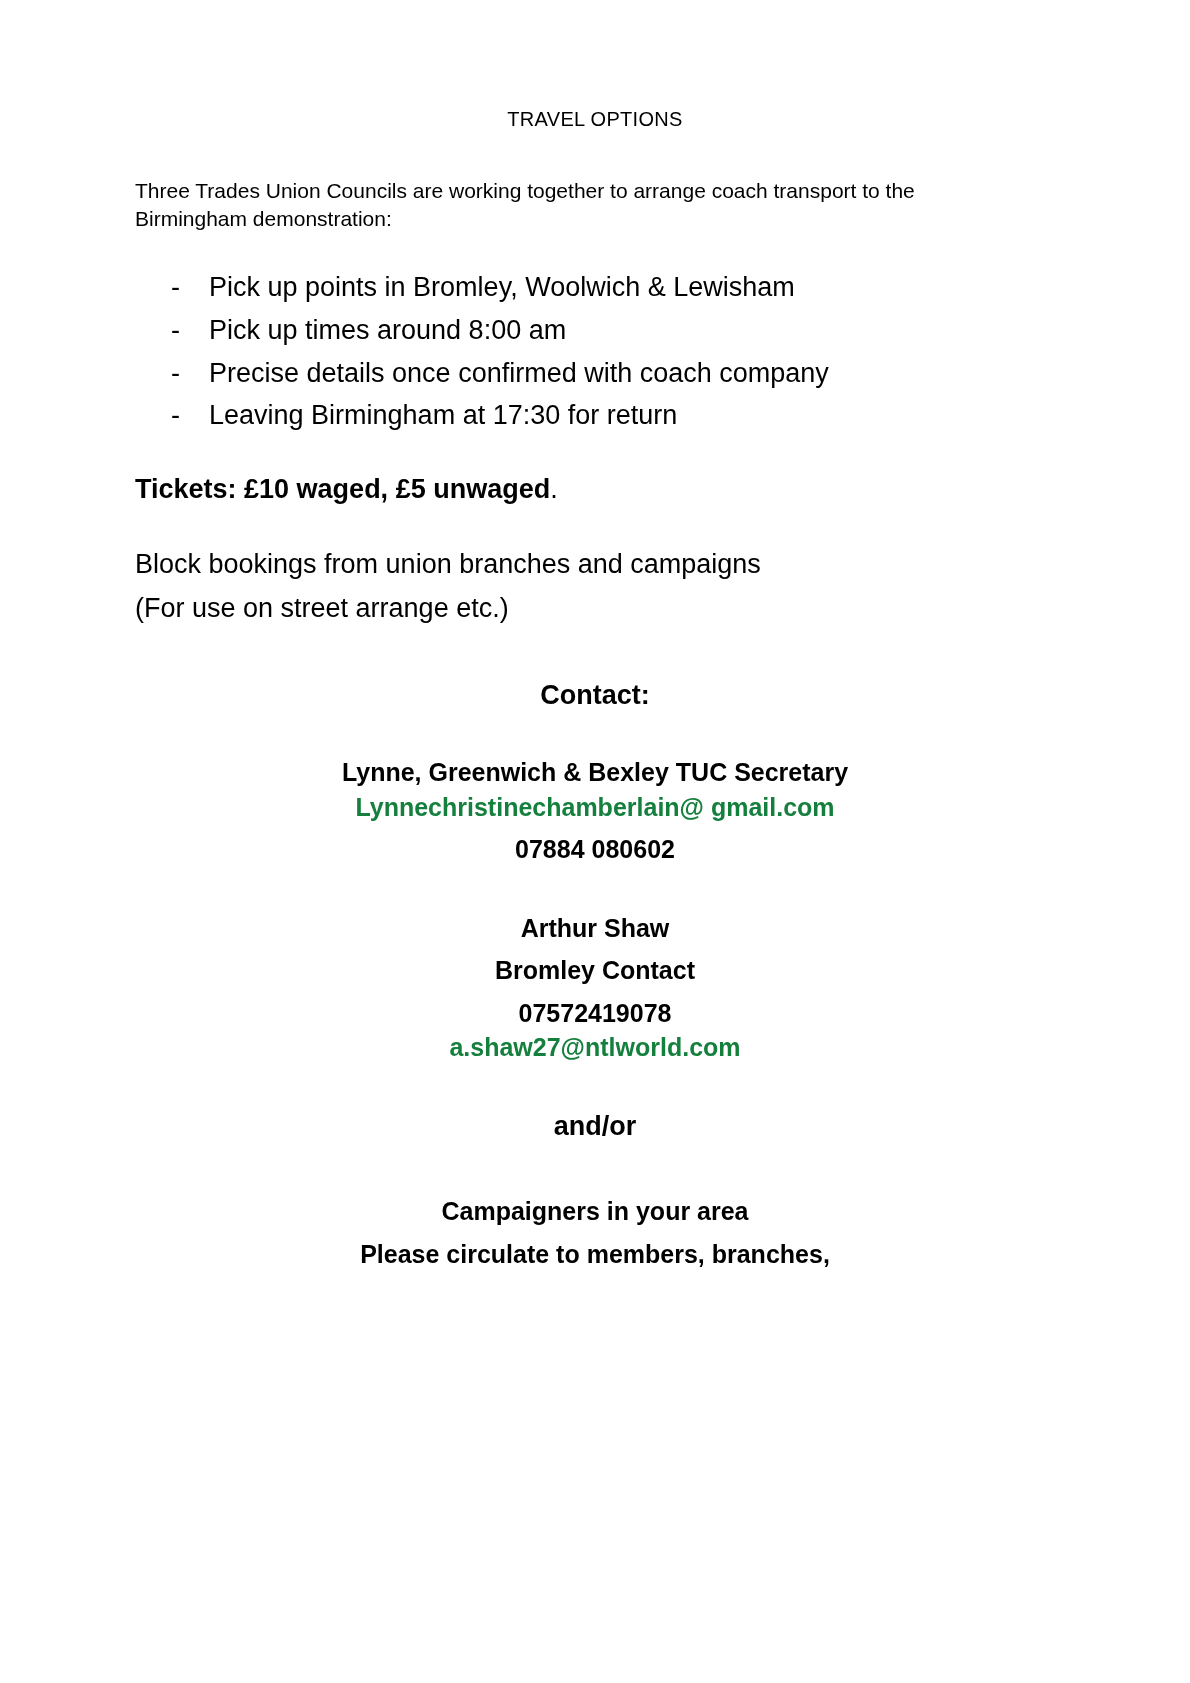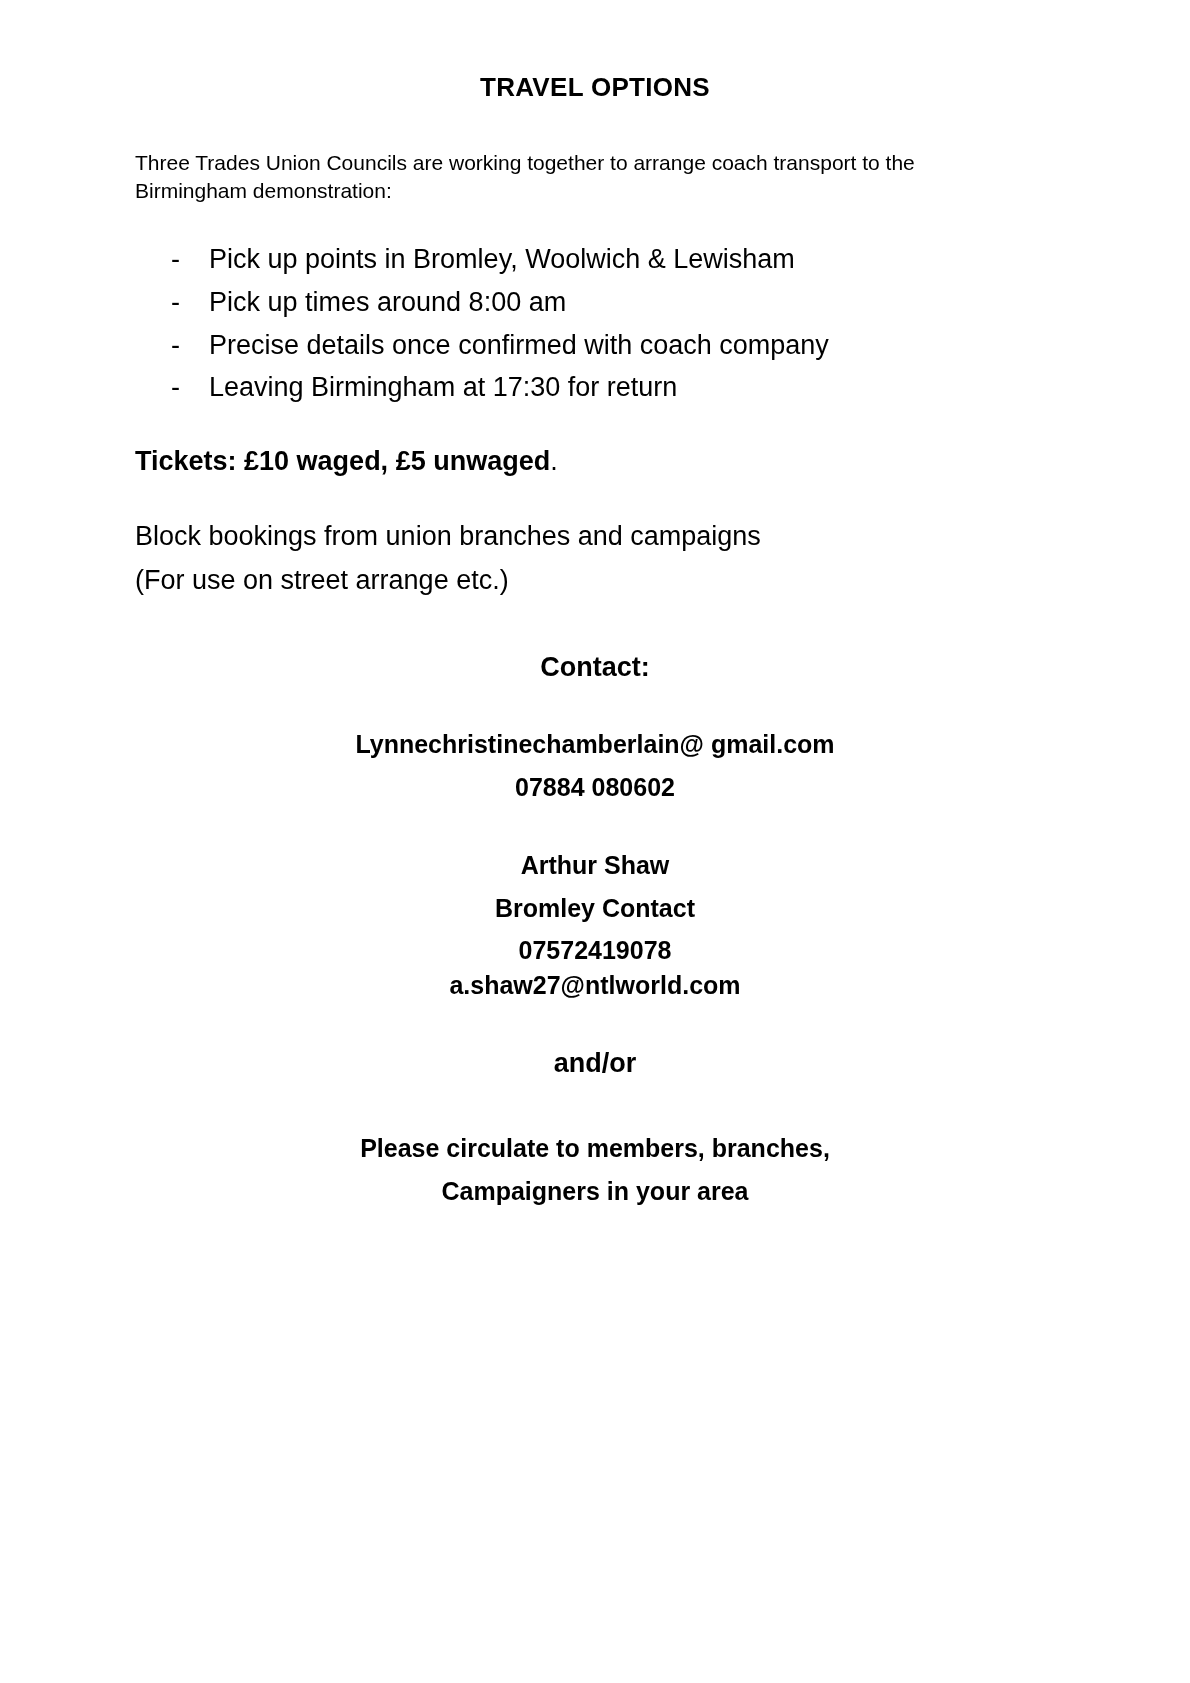--- a/index.html
+++ b/index.html
@@ -17,24 +17,24 @@
   }
   .page {
     position: relative;
     width: 1190px;
     height: 1683px;
     box-sizing: border-box;
     padding: 0 135px;
   }
   .doc-title {
     text-align: center;
-    font-weight: bold;
-    font-size: 26px;
+    font-weight: normal;
+    font-size: 20px;
     letter-spacing: 0.3px;
-    margin-top: 72px;
+    margin-top: 108px;
     margin-bottom: 0;
   }
   .para {
     font-size: 21px;
     line-height: 1.32;
     margin-top: 46px;
     max-width: 820px;
   }
   .bullets {
     margin-top: 38px;
@@ -74,21 +74,21 @@
     text-align: center;
     font-weight: bold;
     font-size: 25px;
     line-height: 1.38;
     margin-top: 44px;
   }
   .contact-block .name {
     font-size: 25px;
   }
   .email {
-    color: #000000;
+    color: #15803d;
     font-weight: bold;
     text-decoration: none;
     display: block;
   }
   .andor {
     text-align: center;
     font-weight: bold;
     font-size: 27px;
     margin-top: 46px;
   }
@@ -134,32 +134,33 @@
   </div>
 
   <div class="block-booking">
     <span class="line">Block bookings from union branches and campaigns</span>
     <span class="line">(For use on street arrange etc.)</span>
   </div>
 
   <div class="contact-heading">Contact:</div>
 
   <div class="contact-block">
+    <span class="line name">Lynne, Greenwich &amp; Bexley TUC Secretary</span>
     <a class="email" href="#">Lynnechristinechamberlain@ gmail.com</a>
     <span class="line">07884 080602</span>
   </div>
 
   <div class="contact-block">
     <span class="line name">Arthur Shaw</span>
     <span class="line">Bromley Contact</span>
     <span class="line">07572419078</span>
     <a class="email" href="#">a.shaw27@ntlworld.com</a>
   </div>
 
   <div class="andor">and/or</div>
 
 
   <div class="circulate">
+    <span class="line">Campaigners in your area</span>
     <span class="line">Please circulate to members, branches,</span>
-    <span class="line">Campaigners in your area</span>
   </div>
 
 </div>
 
 </body></html>

